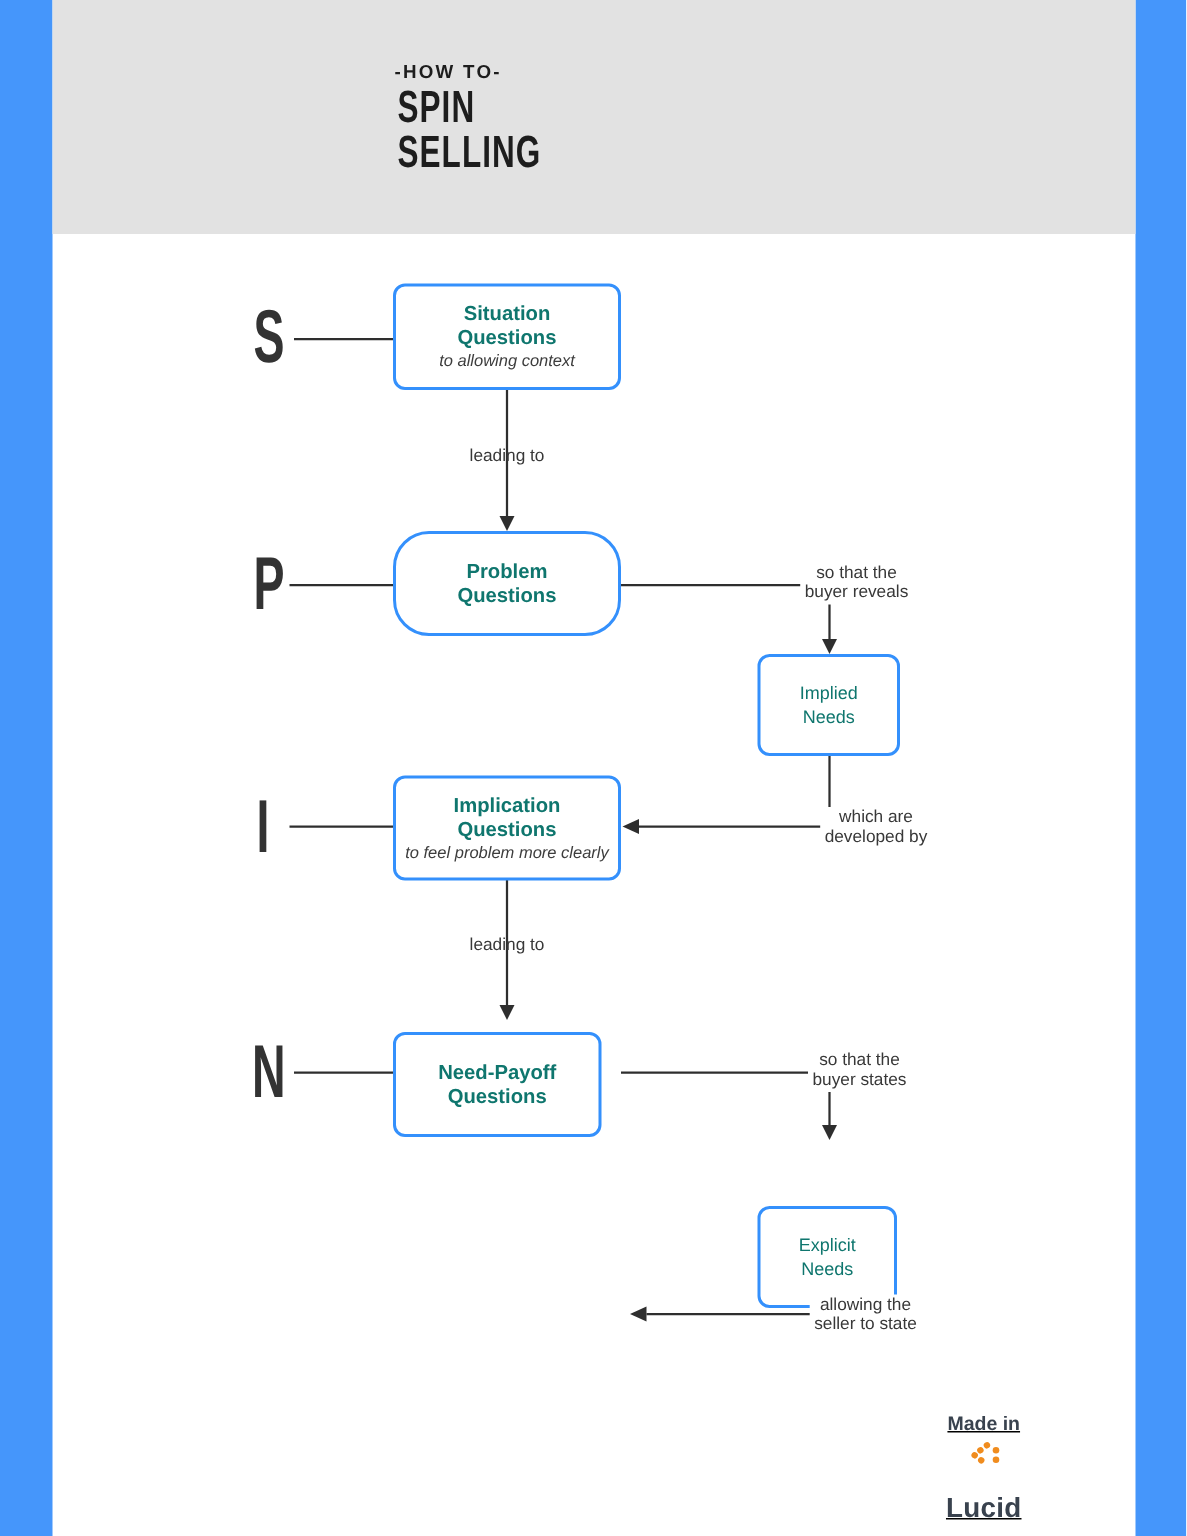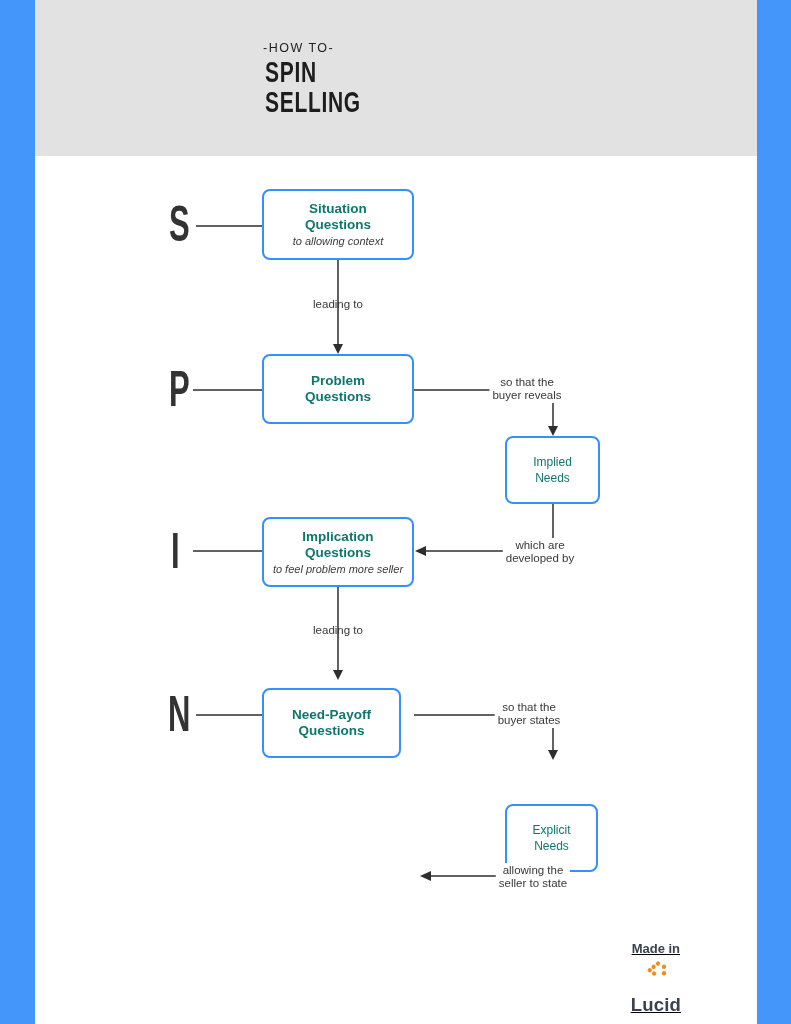--- a/index.html
+++ b/index.html
@@ -7,21 +7,21 @@
     position:relative; width:791px; height:1024px; background:#ffffff;
     overflow:hidden; font-family:"Liberation Sans", sans-serif;
   }
   
   .frame { position:absolute; top:0; height:1024px; background:#4596fb; }
   .frame.left  { left:0; width:35px; }
   .frame.right { left:757px; width:34px; }
   
   .band { position:absolute; left:35px; top:0; width:722px; height:156px; background:#e2e2e2; }
   .eyebrow {
-    position:absolute; left:263px; top:41px; font-size:12.5px; font-weight:normal;
+    position:absolute; left:263px; top:41px; font-size:12.5px; font-weight:bold;
     letter-spacing:1.5px; color:#1d1d1d;
   }
   .ptitle {
     position:absolute; left:265px; top:57px; font-size:30px; line-height:30px;
     font-weight:bold; color:#1d1d1d; transform:scaleX(0.70); transform-origin:left top;
     letter-spacing:1px; white-space:pre-line;
   }
   
   .letter {
     position:absolute; font-size:50px; line-height:50px; font-weight:bold; color:#333;
@@ -47,21 +47,21 @@
   }
   .box.benefits .bnote {
     color:#fff; font-style:italic; font-size:11.5px; line-height:14px;
     white-space:pre-line; margin-top:1px;
   }
   
   .wlabel {
     position:absolute; font-size:11.5px; line-height:13px; color:#383838;
     text-align:center; transform:translateX(-50%); white-space:pre-line;
   }
-  .wlabel.bg { background:#fff; padding:1px 3px; }
+  .wlabel.bg { background:#fff; padding:1px 3px;margin-left:44px; }
   
   .wires { position:absolute; left:0; top:0; width:791px; height:1024px; }
   
   .footer { position:absolute; right:110px; top:941px; text-align:center;text-decoration:underline; }
   .madein { font-size:13px; font-weight:bold; color:#39424e; }
   .brandrow { display:flex; align-items:center; justify-content:flex-end; gap:14px; margin-top:4px;flex-direction:column; }
   .brand { font-size:18.5px; color:#39424e; letter-spacing:0.2px; }
   .brand.bold { font-weight:bold; }
 </style>
 </head>
@@ -114,34 +114,34 @@
   <div class="letter" style="left:169px; top:364px;">P</div>
   <div class="letter" style="left:171px; top:526px;">I</div>
   <div class="letter" style="left:168px; top:689px;">N</div>
 
   <div class="box" style="left:262px; top:189px; width:152px; height:71px;">
     <div class="title">Situation
 Questions</div>
     <div class="note">to allowing context</div>
   </div>
 
-  <div class="box" style="left:262px; top:354px; width:152px; height:70px;">
+  <div class="box" style="left:262px; top:354px; width:152px; height:70px;border-radius:24px;">
     <div class="title">Problem
 Questions</div>
   </div>
 
   <div class="box small" style="left:505px; top:436px; width:95px; height:68px;">
     <div class="title">Implied
 Needs</div>
   </div>
 
   <div class="box" style="left:262px; top:517px; width:152px; height:70px;">
     <div class="title">Implication
 Questions</div>
-    <div class="note">to feel problem more seller</div>
+    <div class="note">to feel problem more clearly</div>
   </div>
 
   <div class="box" style="left:262px; top:688px; width:139px; height:70px;">
     <div class="title">Need-Payoff
 Questions</div>
   </div>
 
   <div class="box small" style="left:505px; top:804px; width:93px; height:68px;">
     <div class="title">Explicit
 Needs</div>

